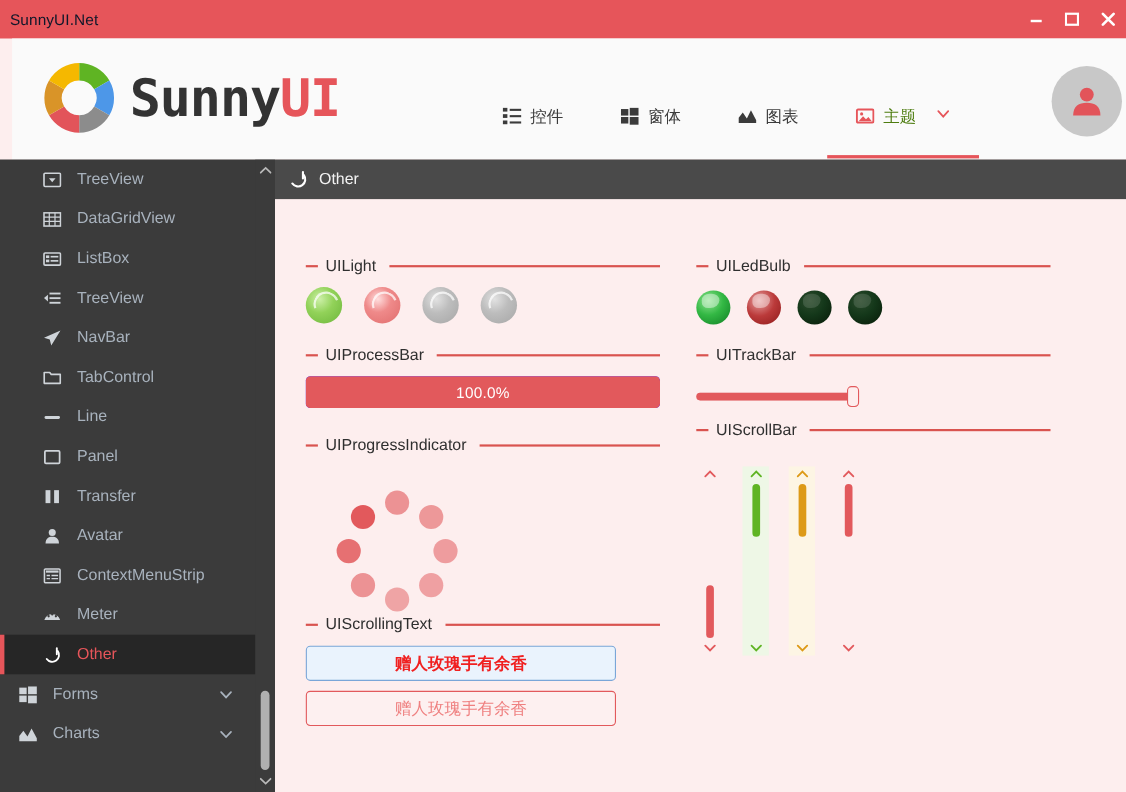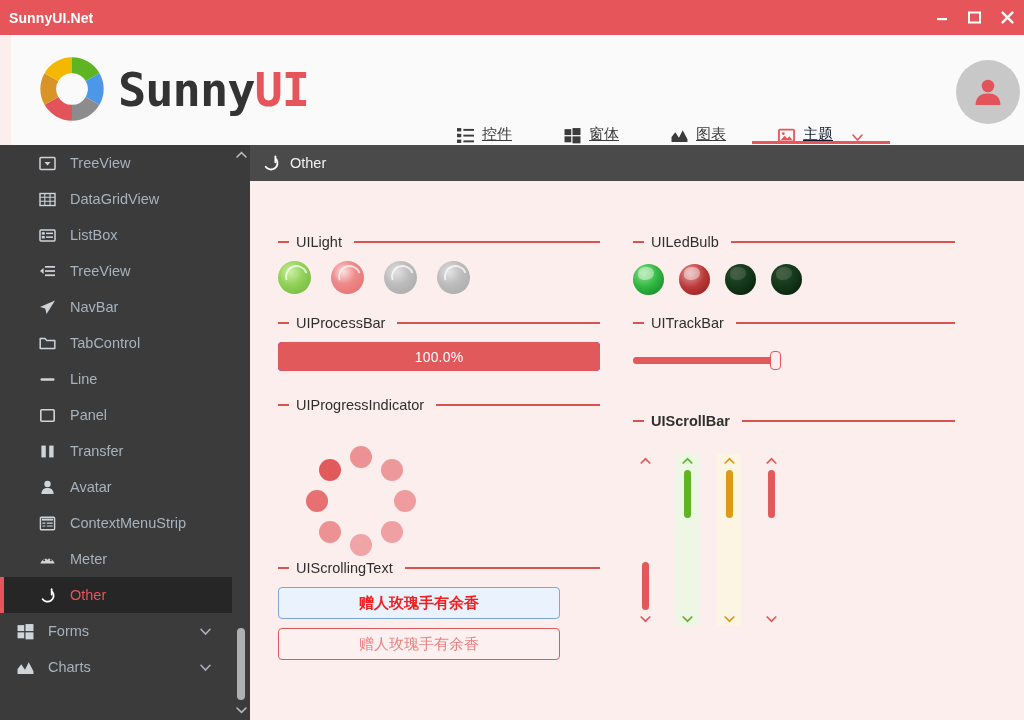--- a/index.html
+++ b/index.html
@@ -10,21 +10,21 @@
     background: #fdeeee;
   }
 
   
   .titlebar {
     position: absolute; left: 0; top: 0; width: 1024px; height: 35px;
     background: #e6555a;
     display: flex; align-items: center;
   }
   .titlebar-text {
-    color: #ffffff; font-size: 14px; padding-left: 9px; letter-spacing: .1px; font-weight: bold;
+    color: #0f172a; font-size: 14px; padding-left: 9px; letter-spacing: .1px;
   }
   .win-buttons {
     position: absolute; right: 0; top: 0; height: 35px;
     display: flex; align-items: center;
   }
   .win-btn {
     width: 33px; height: 35px; display: flex; align-items: center; justify-content: center;
     color: #fff;
   }
   .win-btn svg { display: block; }
@@ -45,27 +45,26 @@
     line-height: 1;
   }
   .logo-text .dark { color: #333333; }
   .logo-text .red  { color: #e6555a; }
 
   .nav {
     position: absolute; left: 420px; top: 62px;
     display: flex; align-items: flex-start; height: 48px;
   }
   .nav-item {
-    display: flex; align-items: flex-end; gap: 8px;
+    display: flex; align-items: flex-start; gap: 8px;
     height: 47px; padding: 0 26px;
     font-size: 15px; color: #3b3b3b;
     position: relative;
-    text-decoration: underline;
-  }
-  .nav-item.active { color: #0f172a; }
+  }
+  .nav-item.active { color: #4d7c0f; }
   .nav-item.active::after {
     content: ""; position: absolute; left: 0; right: 0; bottom: 0;
     height: 3px; background: #e6555a;
   }
   .nav-ico { width: 17px; height: 17px; display: block; }
   .nav-caret { margin-left: 10px; width: 13px; height: 13px; display:block; }
 
   .avatar-circle {
     position: absolute; right: 15px; top: 25px;
     width: 64px; height: 64px; border-radius: 50%;
@@ -610,21 +609,21 @@
         </div>
         <div class="gbox-body" style="padding-top:5px;">
           <div class="trackbar">
             <div class="tb-rail"></div>
             <div class="tb-fill" id="tb-fill" style="width: 142.5px; background: rgb(226, 89, 92);"></div>
             <div class="tb-thumb" id="tb-thumb" style="left: 137px;"></div>
           </div>
         </div>
       </div>
 
-      <div class="gbox" style="top:231px; left:0; width:322px;font-weight:bold;">
+      <div class="gbox" style="top:201px; left:0; width:322px;">
         <div class="gbox-head">
           <span class="gbox-dash"></span>
           <span class="gbox-label">UIScrollBar</span>
           <span class="gbox-rule"></span>
         </div>
         <div class="gbox-body" style="padding-top:14px;">
           <div class="scrollbars" id="scrollbars">
               <div class="sb" style="left: 0px; background: transparent;">
                 <div class="sb-arrow up" style="color: rgb(226, 89, 92);">
                   <svg width="11" height="8" viewBox="0 0 11 8">

